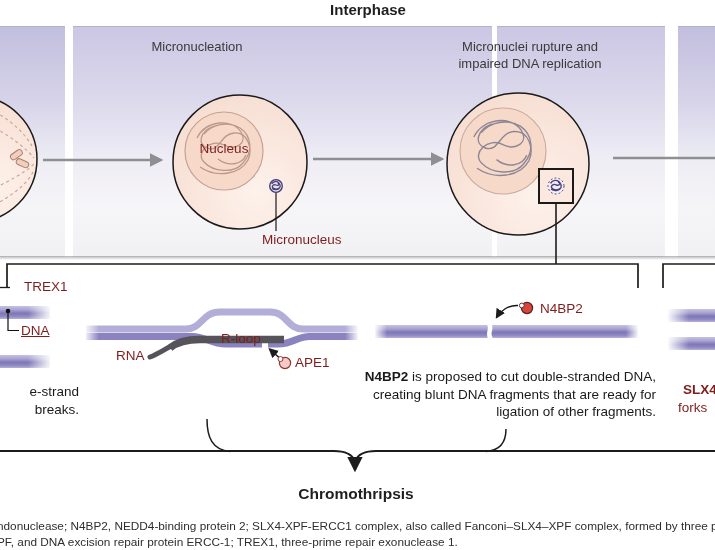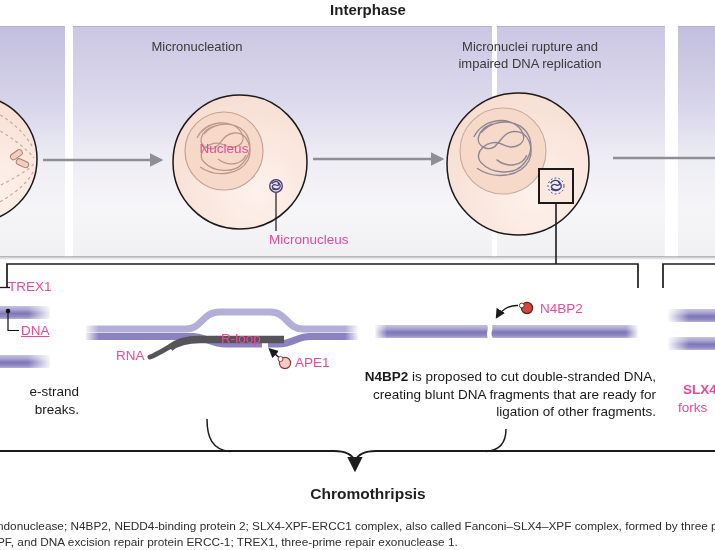--- a/index.html
+++ b/index.html
@@ -8,21 +8,21 @@
   .panel{position:absolute;top:26px;height:230px;
          background:linear-gradient(180deg,#cbc7e4 0%,#dcd9ec 32%,#efedf5 58%,#f6f5f7 78%,#f1f0f3 100%);
          border-top:1px solid rgba(130,125,170,.55);}
   .panel.dark{background:linear-gradient(180deg,#c2bede 0%,#d6d3e9 32%,#ededf4 58%,#f5f4f7 78%,#f1f0f3 100%);}
   .shadow{position:absolute;left:0;top:256px;width:715px;height:4px;
           background:linear-gradient(180deg,rgba(90,88,100,.45),rgba(90,88,100,0));}
   svg.overlay{position:absolute;left:0;top:0;}
   .txt{position:absolute;white-space:nowrap;}
   .title{font-size:15px;font-weight:bold;}
   .hdr{font-size:13px;color:#3a3a3a;}
-  .lbl{font-size:13.5px;color:#ec4899;}
+  .lbl{font-size:13.5px;color:#7f1d1d;}
   .cap{position:absolute;font-size:13.5px;line-height:17.5px;text-align:right;color:#1a1a1a;white-space:normal;}
   .outcome{font-size:15.5px;font-weight:bold;}
   .foot{font-size:11.8px;color:#2e2e2e;}
   .ctr{transform:translateX(-50%);}
 </style>
 </head>
 <body>
 
 <div class="stage">
 
@@ -162,37 +162,37 @@
     <path d="M355,459 V470" stroke="#1c1c1c" stroke-width="2.2" marker-end="url(#ah)"></path>
   </svg>
 
   <div class="txt title ctr" style="left:368px;top:1px;">Interphase</div>
 
   <div class="txt hdr ctr" style="left:177px;top:39px;padding-left:40px;">Micronucleation</div>
   <div class="txt hdr ctr" style="left:530px;top:56px;">impaired DNA replication</div>
   <div class="txt hdr ctr" style="left:530px;top:39px;">Micronuclei rupture and</div>
 
   <div class="txt lbl ctr" style="left:224px;top:141px;">Nucleus</div>
-  <div class="txt lbl" style="left:269px;top:232px;">Micronucleus</div>
+  <div class="txt lbl" style="left:262px;top:232px;">Micronucleus</div>
 
-  <div class="txt lbl" style="left:8px;top:279px;">TREX1</div>
+  <div class="txt lbl" style="left:24px;top:279px;">TREX1</div>
   <div class="txt lbl" style="left:21px;top:323px;text-decoration:underline;">DNA</div>
   <div class="cap" style="left:-25px;top:383px;width:104px;">
     <div>e-strand</div>
     <div>breaks.</div>
   </div>
 
   <div class="txt lbl ctr" style="left:241px;top:315px;margin-top:16px;">R-loop</div>
   <div class="txt lbl" style="left:116px;top:348px;">RNA</div>
   <div class="txt lbl" style="left:295px;top:355px;">APE1</div>
 
   <div class="txt lbl" style="left:540px;top:301px;">N4BP2</div>
   <div class="cap" style="left:360px;top:368px;width:296px;"><b>N4BP2</b><span> is proposed to cut double-stranded DNA, creating blunt DNA fragments that are ready for ligation of other fragments.</span></div>
 
   <div class="txt lbl" style="left:683px;top:382px;font-weight:bold;">SLX4-</div>
   <div class="txt lbl" style="left:678px;top:400px;">forks</div>
 
-  <div class="txt outcome ctr" style="left:368px;top:485px;">Chromothripsis</div>
+  <div class="txt outcome ctr" style="left:356px;top:485px;">Chromothripsis</div>
 
   <div class="txt foot" style="left:-3px;top:519px;">ndonuclease; N4BP2, NEDD4-binding protein 2; SLX4-XPF-ERCC1 complex, also called Fanconi–SLX4–XPF complex, formed by three prote</div>
   <div class="txt foot" style="left:-3px;top:535px;">PF, and DNA excision repair protein ERCC-1; TREX1, three-prime repair exonuclease 1.</div>
 
 </div>
 
 </body></html>

